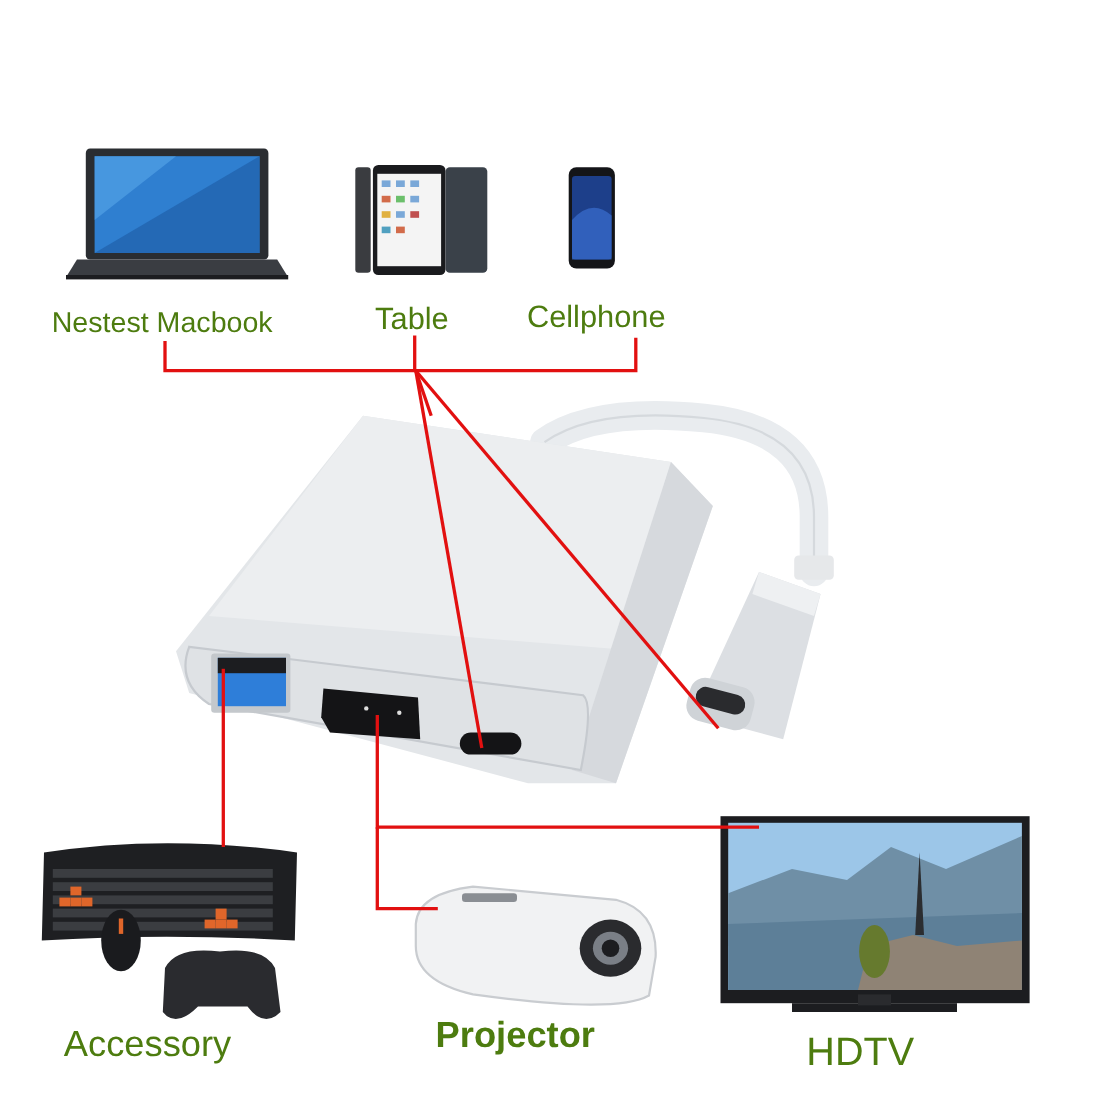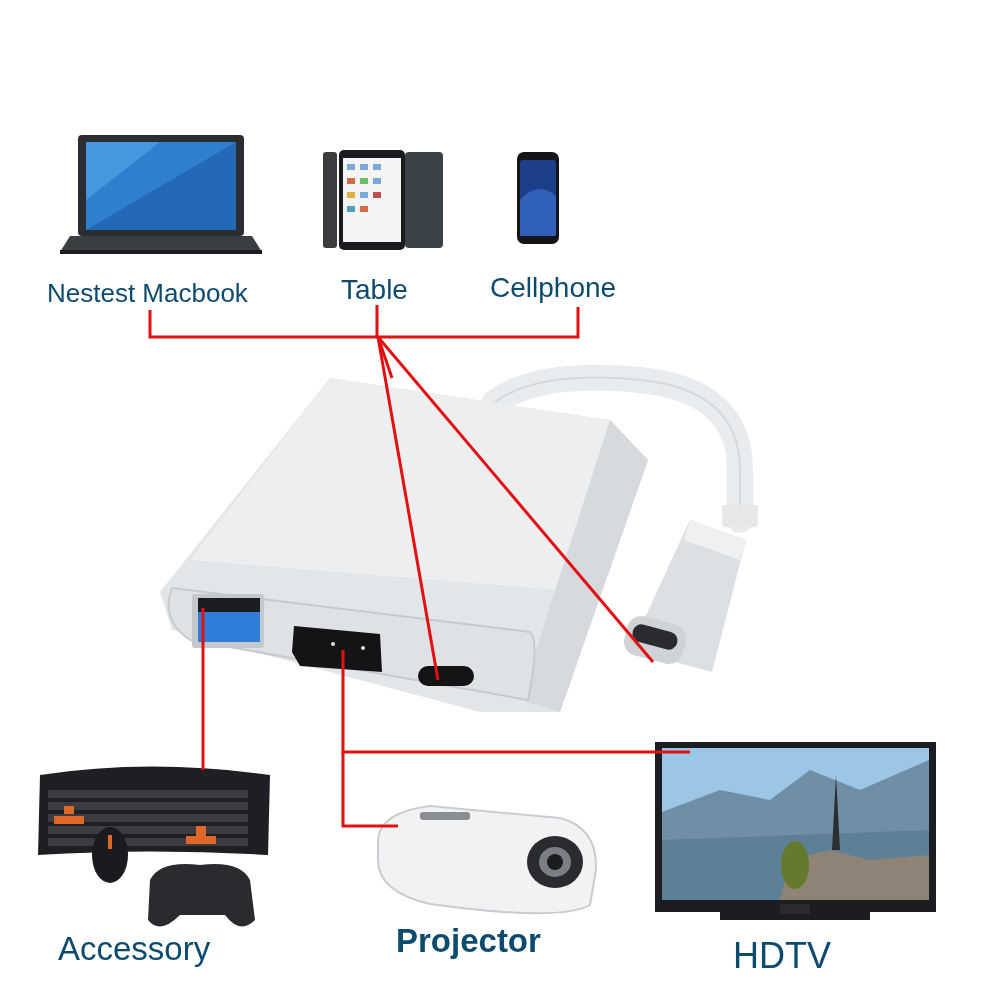--- a/index.html
+++ b/index.html
@@ -1,17 +1,17 @@
 <!DOCTYPE html>
 <html><head>
 <meta charset="utf-8">
 <style>
   html,body{margin:0;padding:0;background:#fff;}
   body{width:1000px;height:1000px;position:relative;overflow:hidden;font-family:"Liberation Sans",sans-serif;}
-  .label{position:absolute;color:#0c4a6e;white-space:nowrap;font-family:"Liberation Sans",sans-serif;}
+  .label{position:absolute;color:#4d7c0f;white-space:nowrap;font-family:"Liberation Sans",sans-serif;}
   svg{position:absolute;left:0;top:0;}
 </style>
 </head>
 <body>
 
 <svg width="1000" height="1000" viewBox="0 0 1000 1000">
 
   <g>
     <rect x="78" y="135" width="166" height="101" rx="4" fill="#2a2d31"></rect>
     <rect x="86" y="142" width="150" height="88" fill="#2f7fd0"></rect>
@@ -129,17 +129,17 @@
 
     <line x1="203" y1="608" x2="203" y2="770"></line>
 
     <polyline points="343,650 343,752 690,752"></polyline>
     <polyline points="343,752 343,826 398,826"></polyline>
   </g>
 </svg>
 
 <div class="label" style="left:47px;top:278px;font-size:26px;">Nestest Macbook</div>
 <div class="label" style="left:341px;top:274px;font-size:28px;text-align:center;">Table</div>
-<div class="label" style="left:490px;top:272px;font-size:28px;">Cellphone</div>
+<div class="label" style="left:479px;top:272px;font-size:28px;">Cellphone</div>
 
 <div class="label" style="left:58px;top:930px;font-size:33px;">Accessory</div>
 <div class="label" style="left:396px;top:922px;font-size:33px;font-weight:bold;">Projector</div>
 <div class="label" style="left:733px;top:935px;font-size:36px;">HDTV</div>
 
 </body></html>

